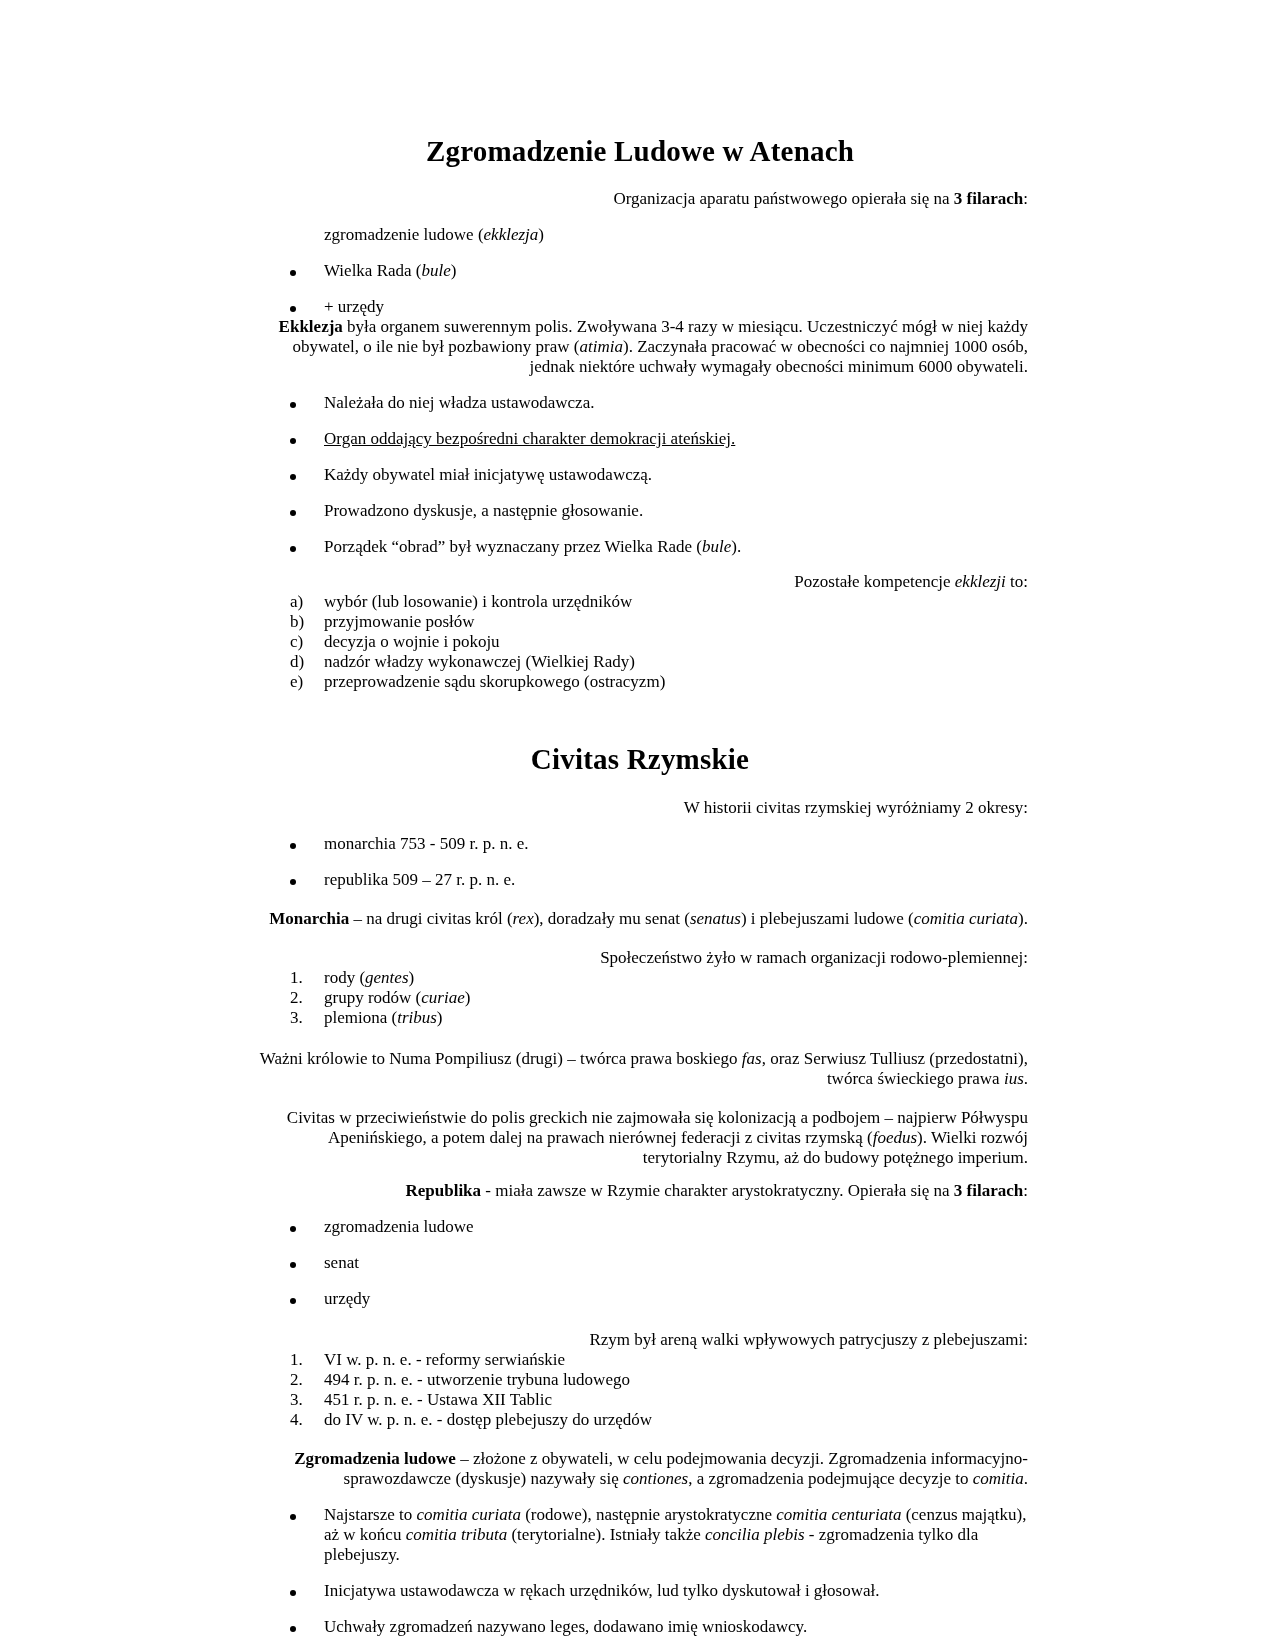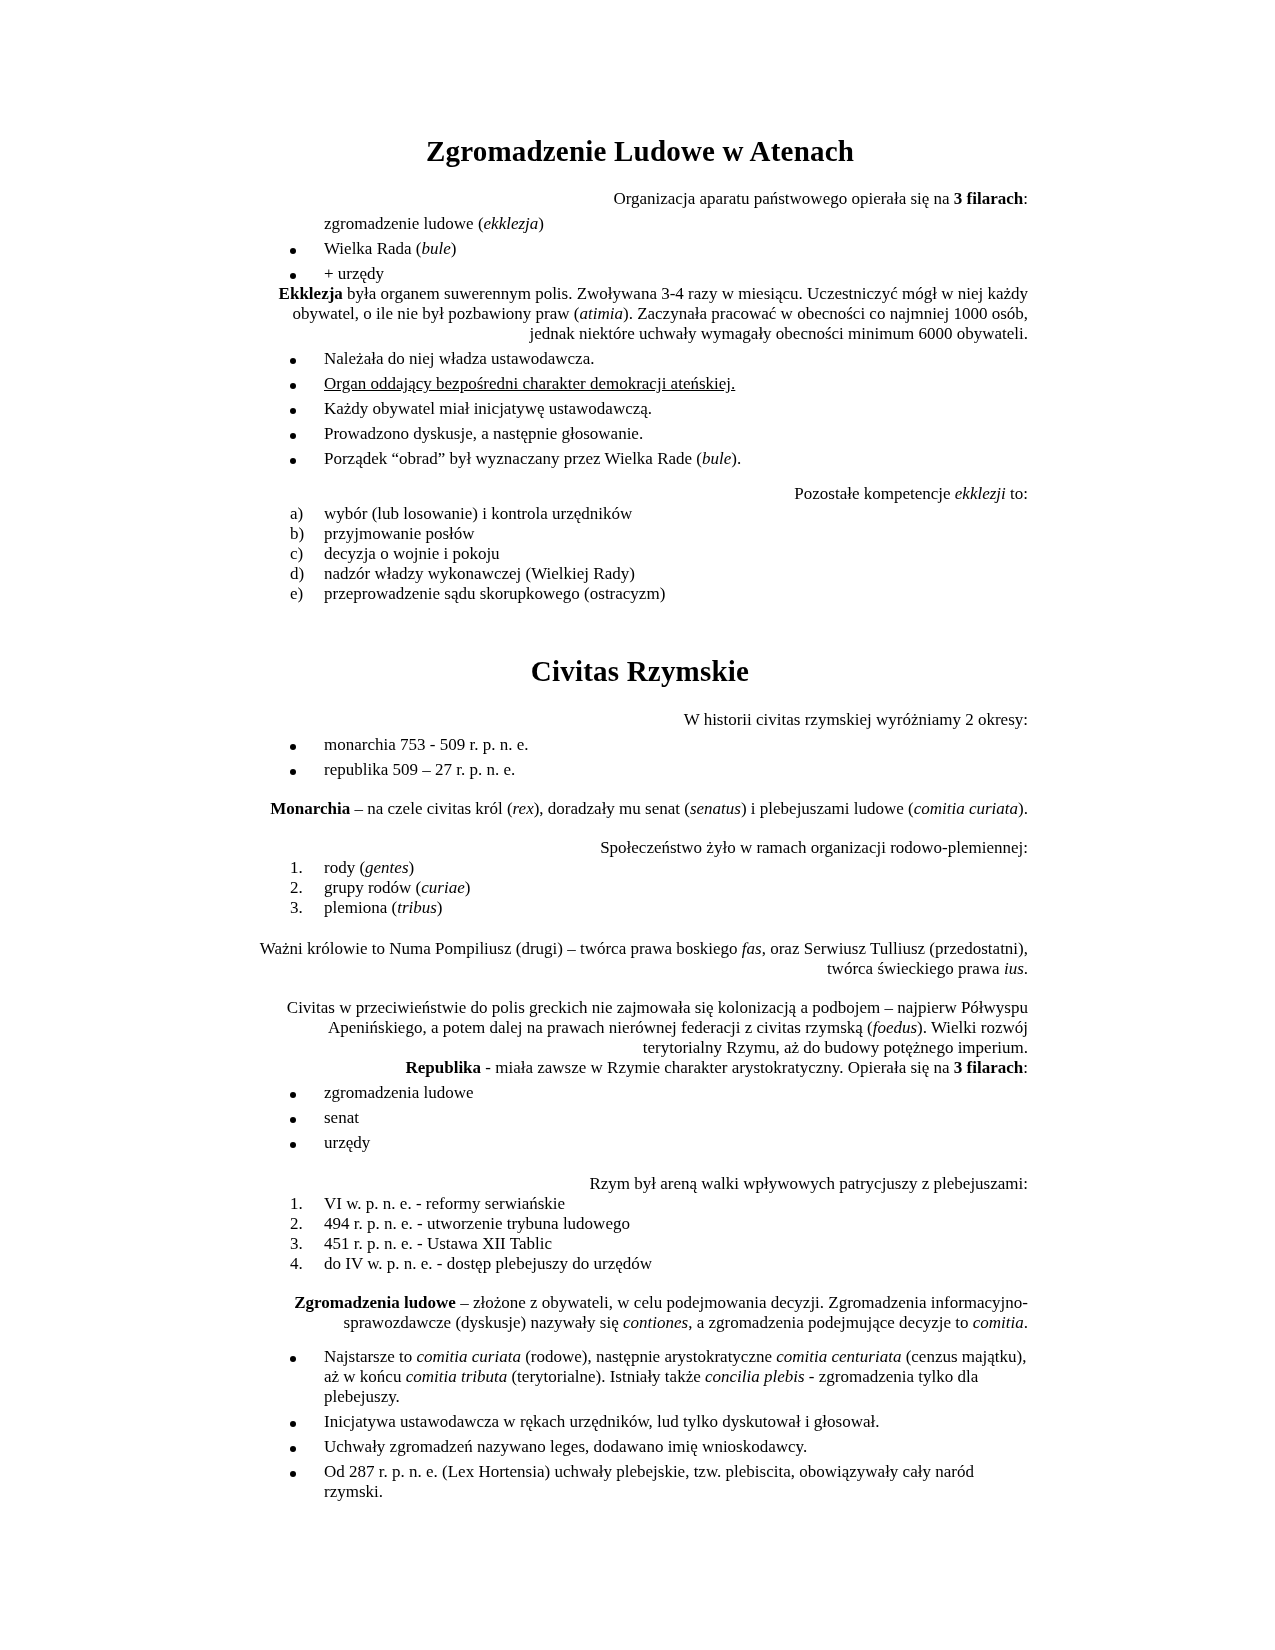--- a/index.html
+++ b/index.html
@@ -22,25 +22,25 @@
     font-weight: 700;
     text-align: center;
     margin: 0 0 21px 0;
     letter-spacing: 0.2px;
   }
   .doc-title.rome { margin: 50px 0 22px 0; }
   b { font-weight: 700; }
   i { font-style: italic; }
   u { text-decoration: underline; }
   .blank { margin-top: 19px; }
-  .blank-sm { }
+  .blank-sm { margin-top: 13px; }
   .list { margin: 0; }
   .list.pregap { margin-top: 14px; }
   .li { display: flex; align-items: flex-start; }
-  .loose .li { margin-top: 5px; }
+  .loose .li { margin-top: 16px; }
   .tight .li { margin-top: 0; }
   .marker {
     flex: 0 0 72px;
     padding-left: 38px;
   }
   .dot {
     display: inline-block;
     width: 6px;
     height: 6px;
     border-radius: 50%;
@@ -131,21 +131,21 @@
     <div class="li">
       <span class="marker"><span class="dot"></span></span>
       <span class="li-text"><span>monarchia 753 - 509 r. p. n. e.</span></span>
     </div>
     <div class="li">
       <span class="marker"><span class="dot"></span></span>
       <span class="li-text"><span>republika 509 – 27 r. p. n. e.</span></span>
     </div>
   </div>
 
-  <p class="blank"><b>Monarchia</b><span> – na czele civitas król (</span><i>rex</i><span>), doradzały mu senat (</span><i>senatus</i><span>) i plebejuszami ludowe (</span><i>comitia curiata</i><span>).</span></p>
+  <p class="blank"><b>Monarchia</b><span> – na drugi civitas król (</span><i>rex</i><span>), doradzały mu senat (</span><i>senatus</i><span>) i plebejuszami ludowe (</span><i>comitia curiata</i><span>).</span></p>
 
   <p class="blank">Społeczeństwo żyło w ramach organizacji rodowo-plemiennej:</p>
 
   <div class="list tight">
     <div class="li">
       <span class="marker">1.</span>
       <span class="li-text"><span>rody (</span><i>gentes</i><span>)</span></span>
     </div>
     <div class="li">
       <span class="marker">2.</span>

